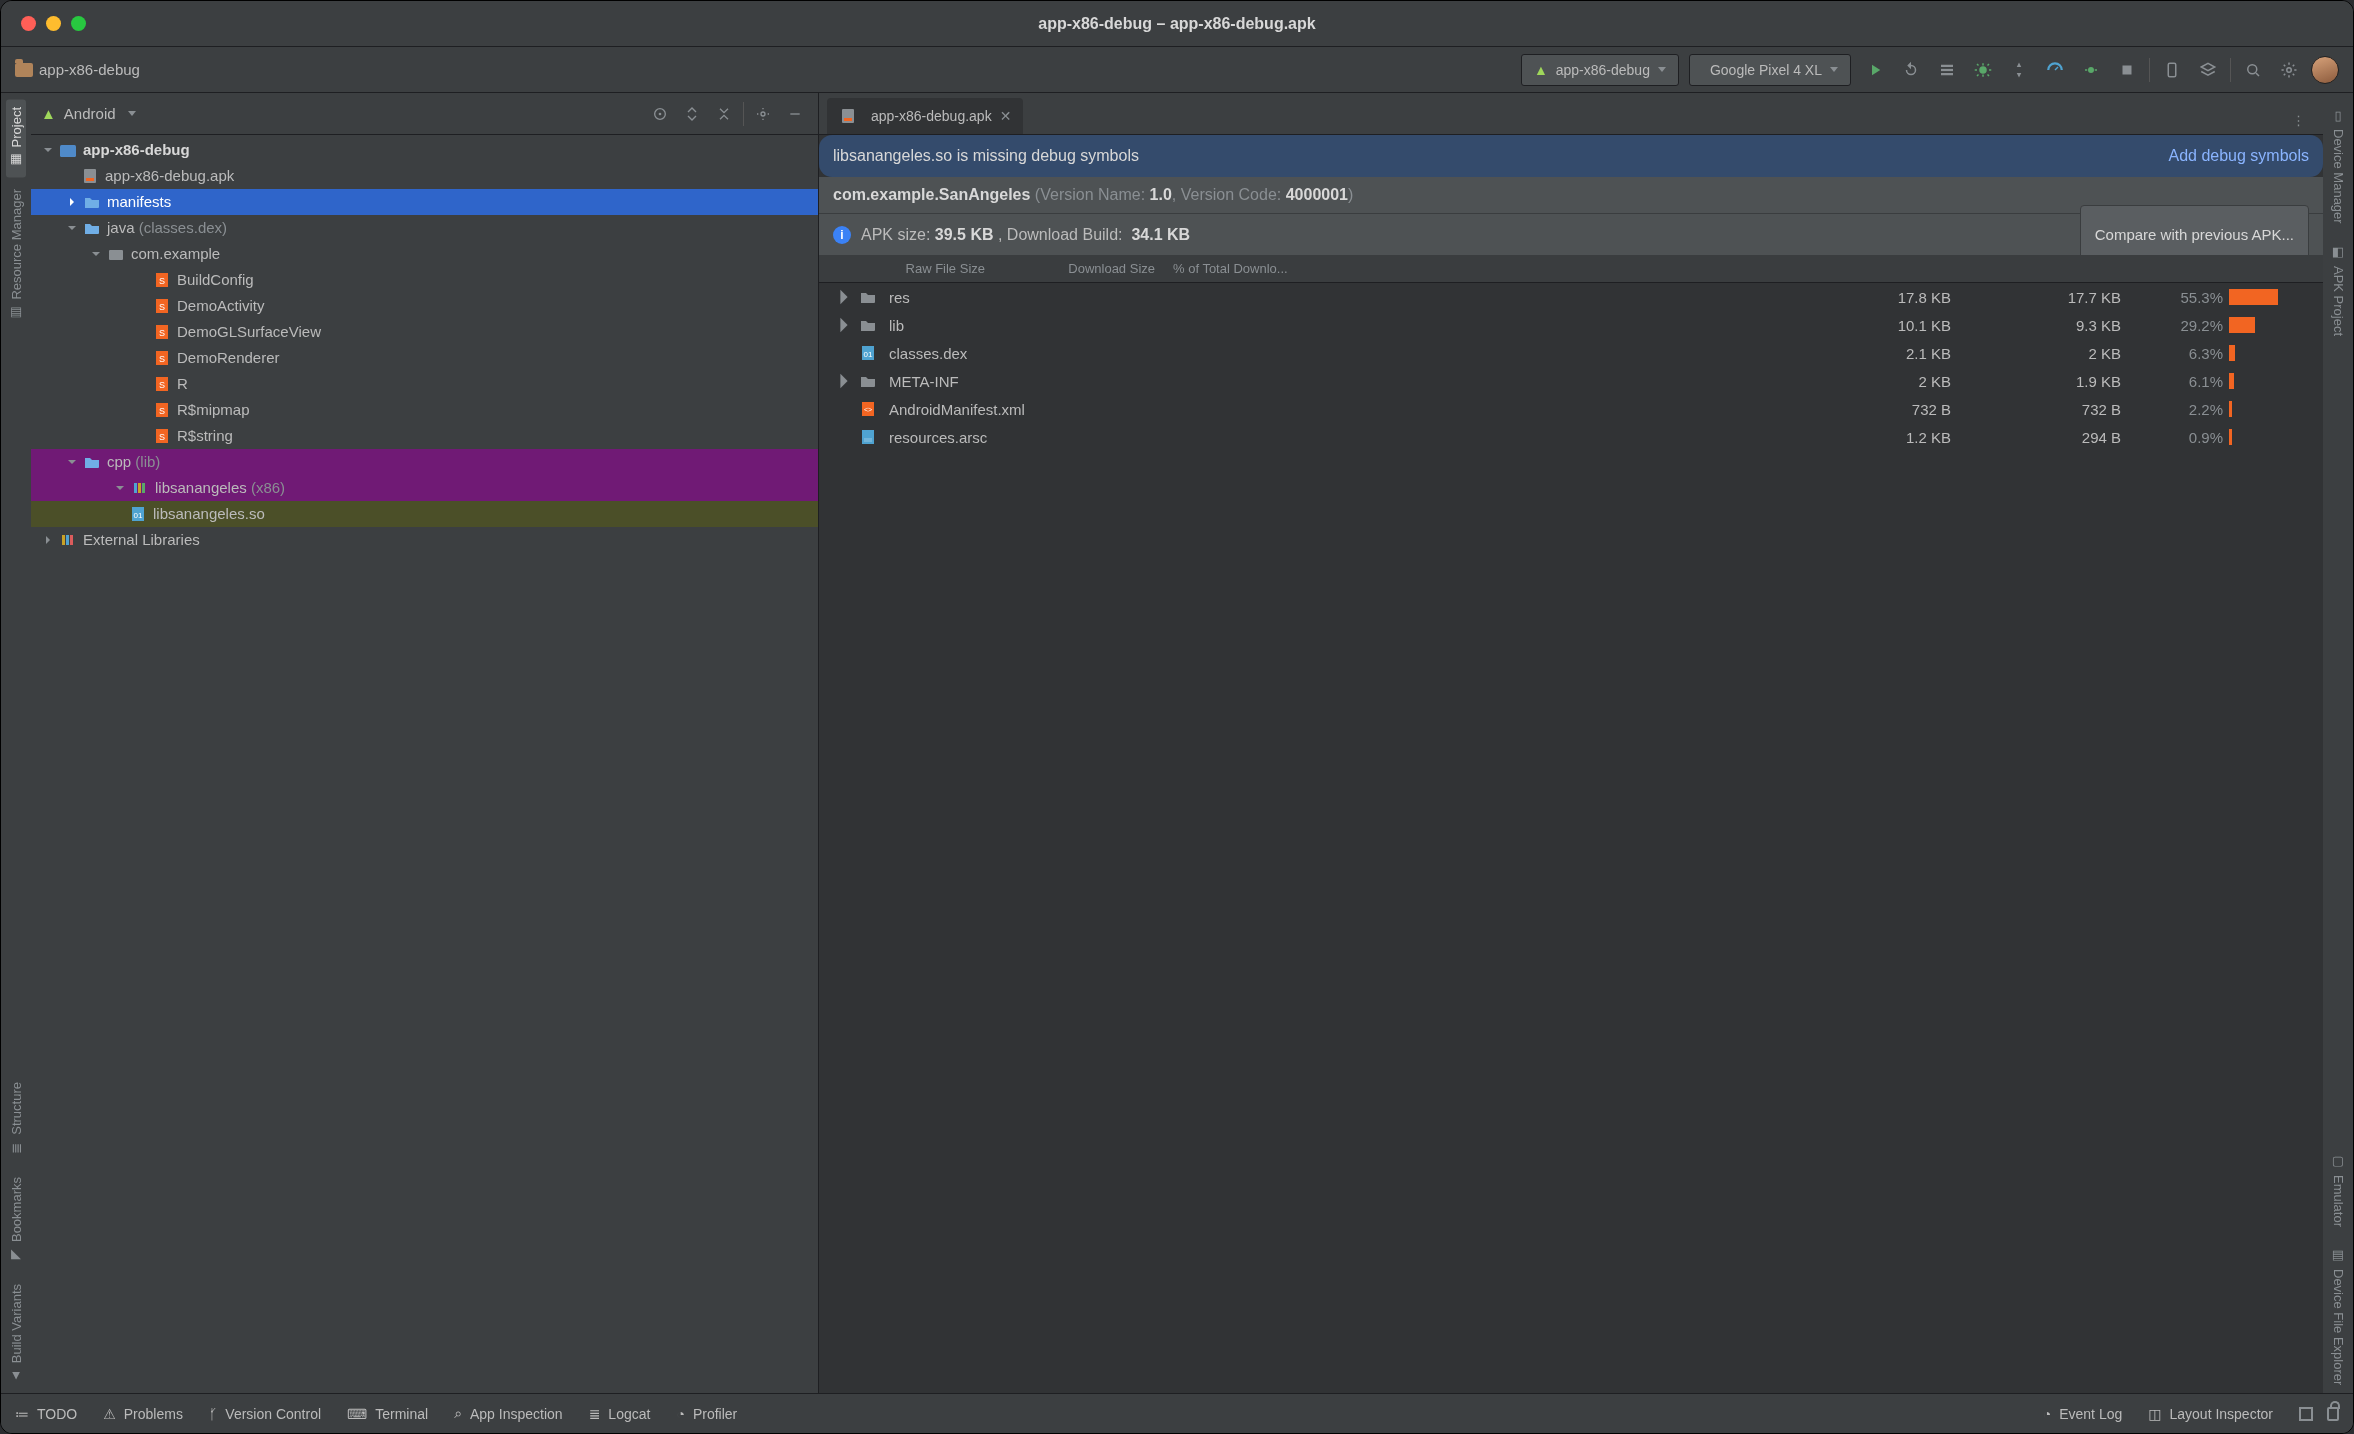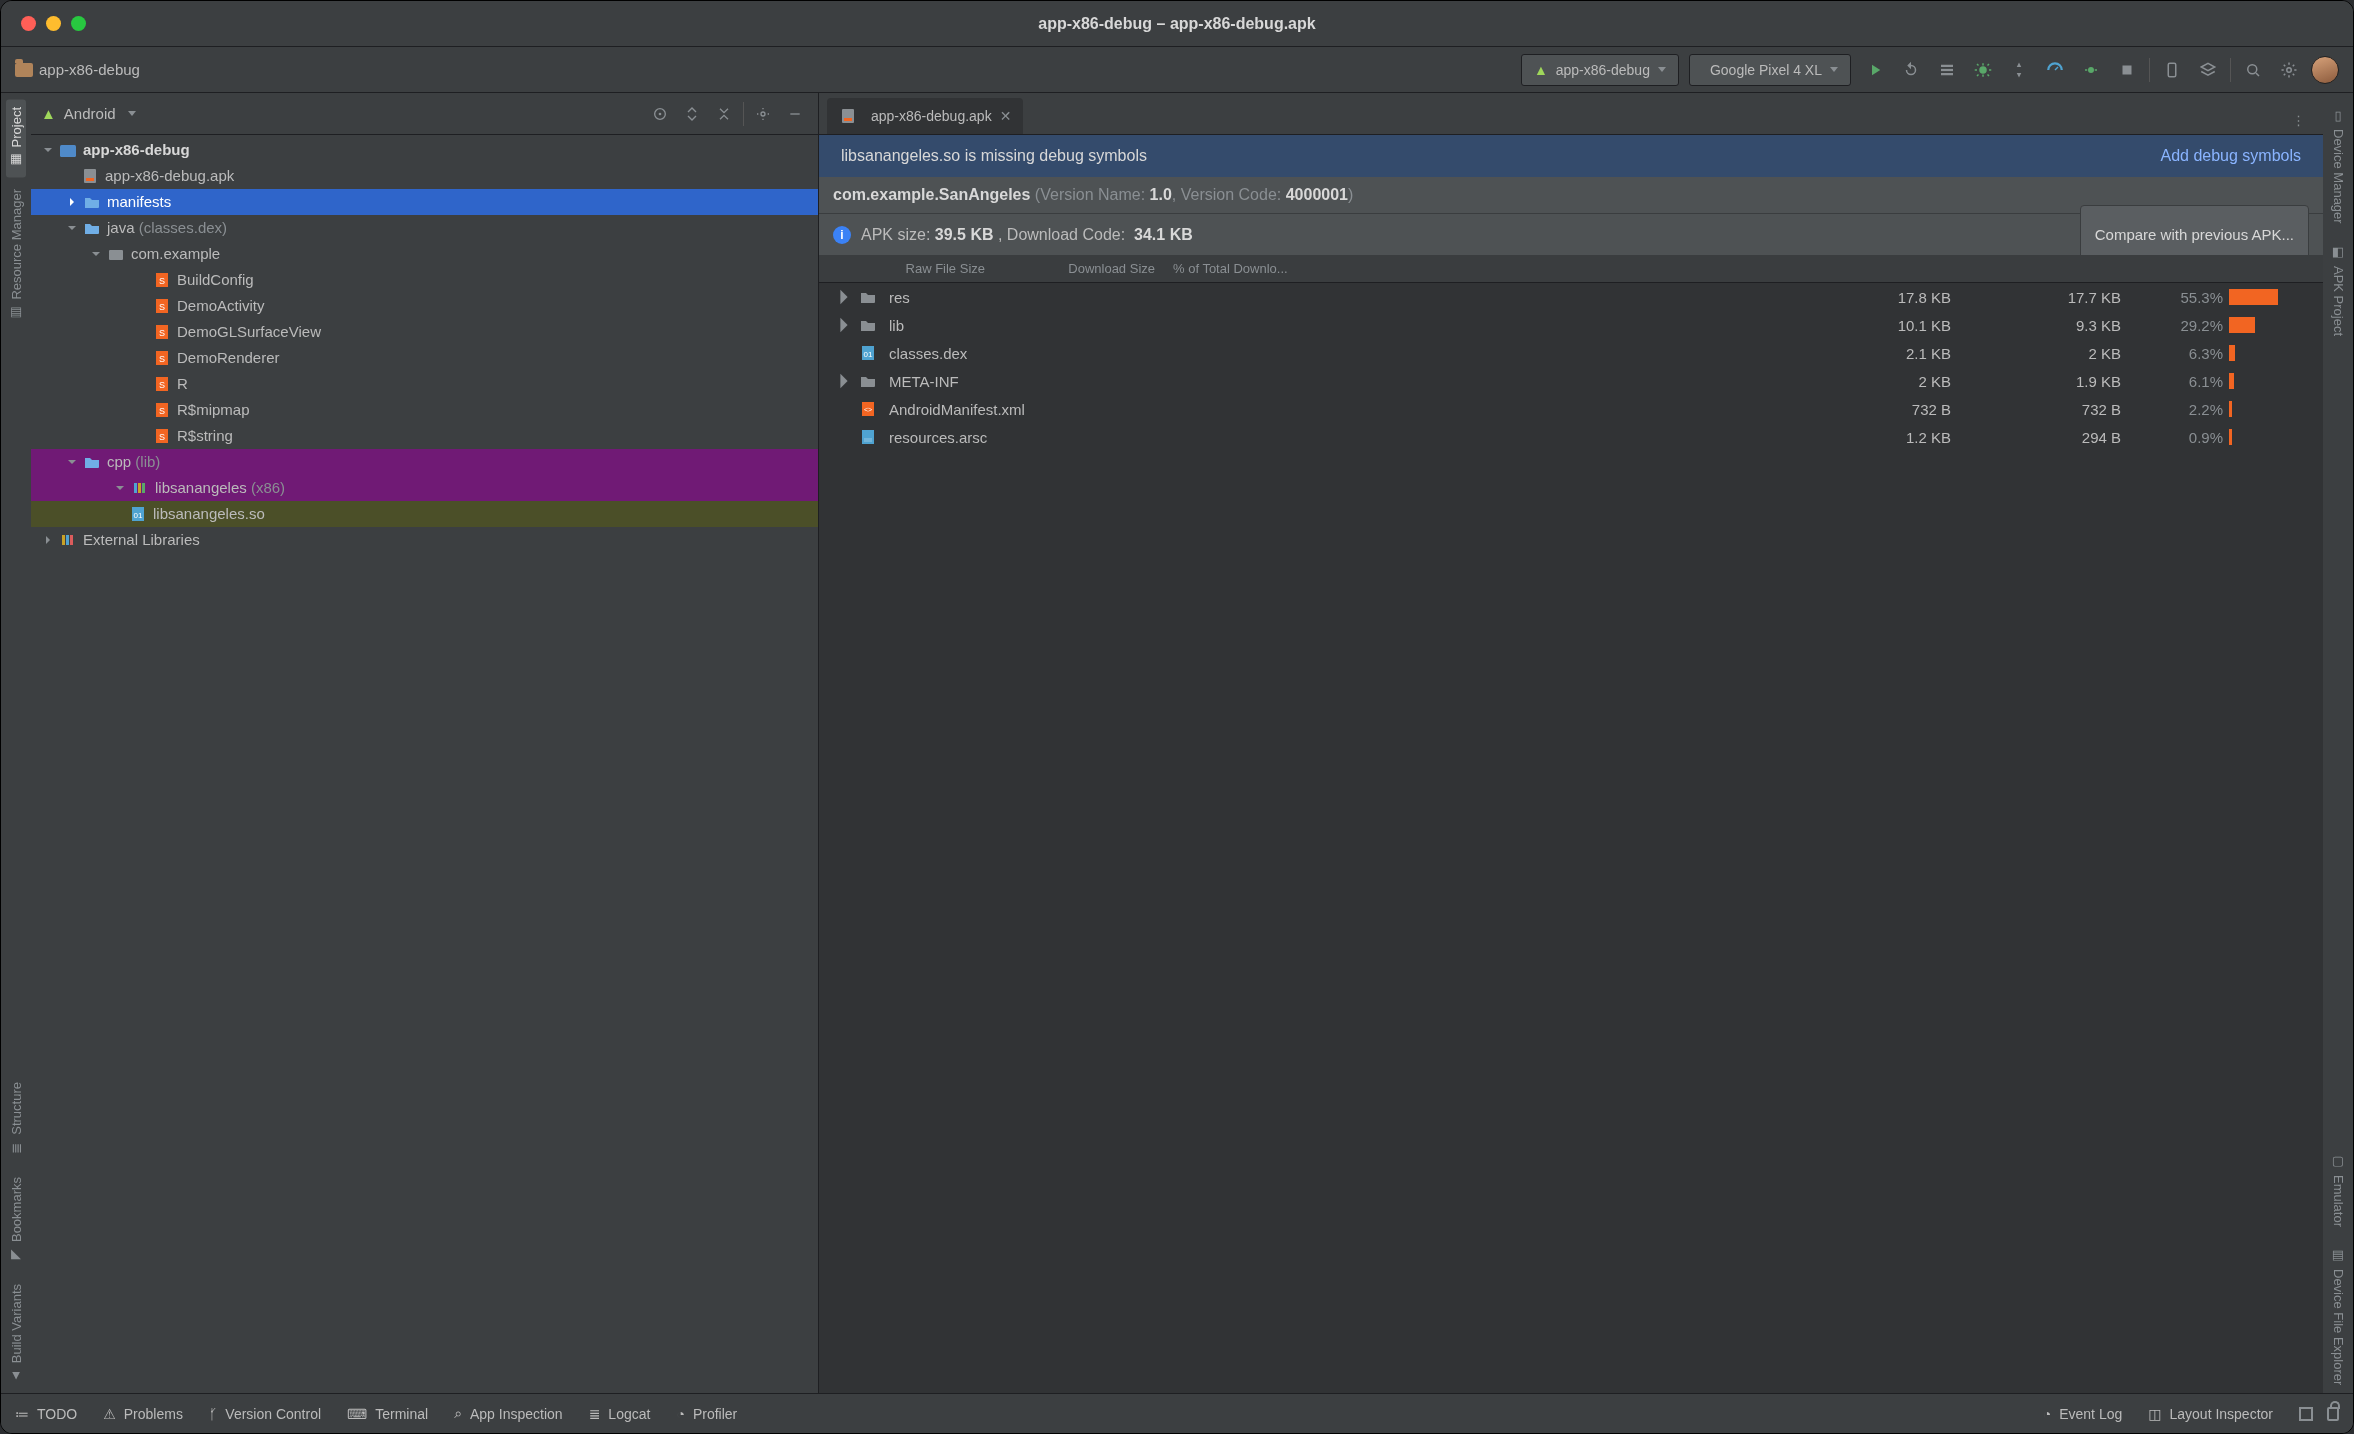--- a/index.html
+++ b/index.html
@@ -122,23 +122,24 @@
   .dim{color:var(--text-dim);}
   .ic{width:18px;height:16px;display:inline-flex;align-items:center;justify-content:center;margin-right:6px;}
   .ic svg{width:16px;height:16px;}
   
   .editor{flex:1;display:flex;flex-direction:column;background:var(--bg3);min-width:0;}
   .tabs{height:42px;display:flex;align-items:flex-end;padding:0 8px;background:var(--bg1);border-bottom:1px solid var(--border);}
   .tab{height:36px;display:flex;align-items:center;gap:8px;padding:0 12px;background:var(--bg3);border-radius:4px 4px 0 0;font-size:14px;color:var(--text);}
   .tab .close{color:var(--text-dim);}
   .tabs .tab-more{margin-left:auto;color:var(--text-dim);padding:6px 10px;}
   .banner{
-    height:42px;display:flex;align-items:center;padding:0 22px;
+    height:42px;display:flex;align-items:center;padding:0 14px;
     background:#344b6c;color:var(--text-bright);font-size:16px;
     justify-content:space-between;
+    border-radius:13px;
   }
   .banner .link{color:#8ab4ff;}
   .meta1{height:36px;display:flex;align-items:center;padding:0 14px;background:var(--bg2);font-size:16px;}
   .meta1 .dim{color:var(--text-dim);}
   .meta1 b,.meta2 b{color:var(--text-bright);font-weight:600;}
   .meta2{height:42px;display:flex;align-items:center;padding:0 14px;background:var(--bg2);border-top:1px solid #3a3d3f;font-size:16px;gap:10px;}
   .meta2 .info-ic{width:18px;height:18px;border-radius:50%;background:#3b82f6;color:#fff;display:flex;align-items:center;justify-content:center;font-size:12px;font-weight:bold;}
   .meta2 .right{margin-left:auto;}
   .cmp-btn{background:#5a5e61;border:1px solid #3a3d3f;padding:20px 14px;border-radius:4px;color:var(--text-bright);font-size:15px;}
   
@@ -555,21 +556,21 @@
         <span class="dim">Version Code:</span>&nbsp;
         <b>4000001</b>
         <span class="dim">)</span>
       </div>
 
       <div class="meta2">
         <span class="info-ic">i</span>
         <span>
           <span>APK size:</span>
           <b>39.5 KB</b>
-          <span>, Download Code:</span>
+          <span>, Download Build:</span>
           <b>&nbsp;</b><b>34.1 KB</b>
         </span>
         <div class="right">
           <button class="cmp-btn">Compare with previous APK...</button>
         </div>
       </div>
 
       <div class="tbl">
         <div class="thead">
           <div class="col-raw">Raw File Size</div>

